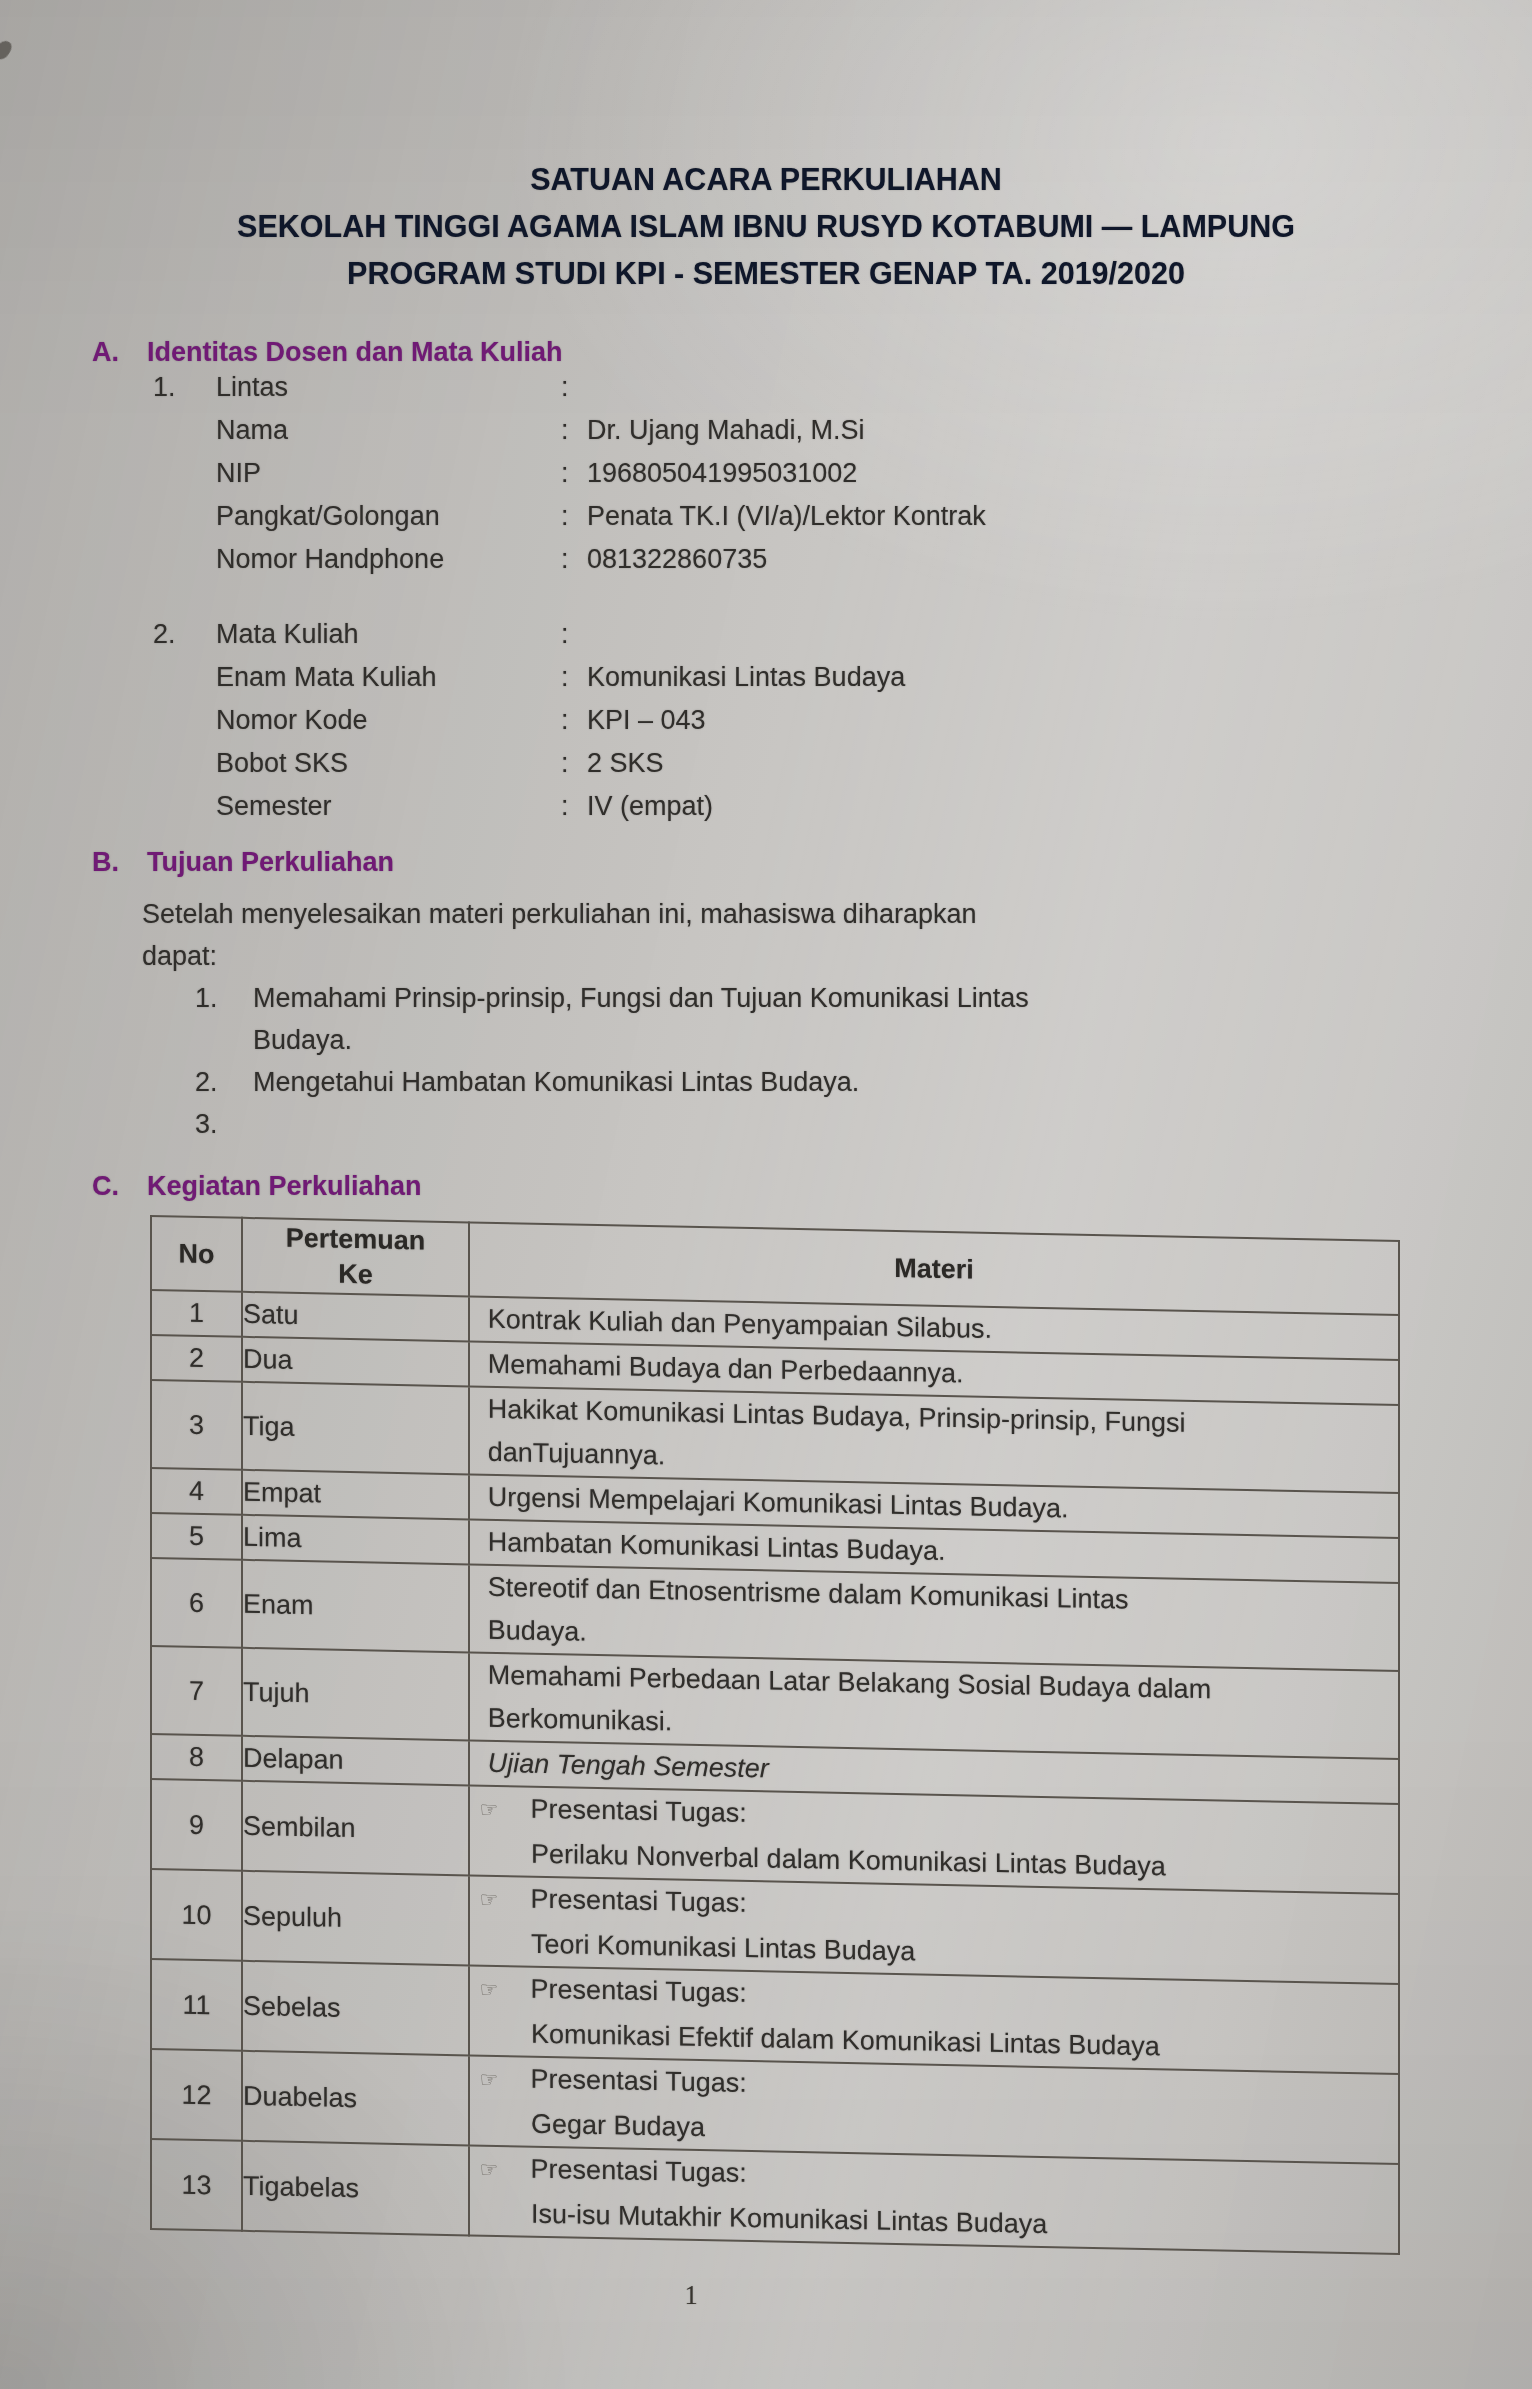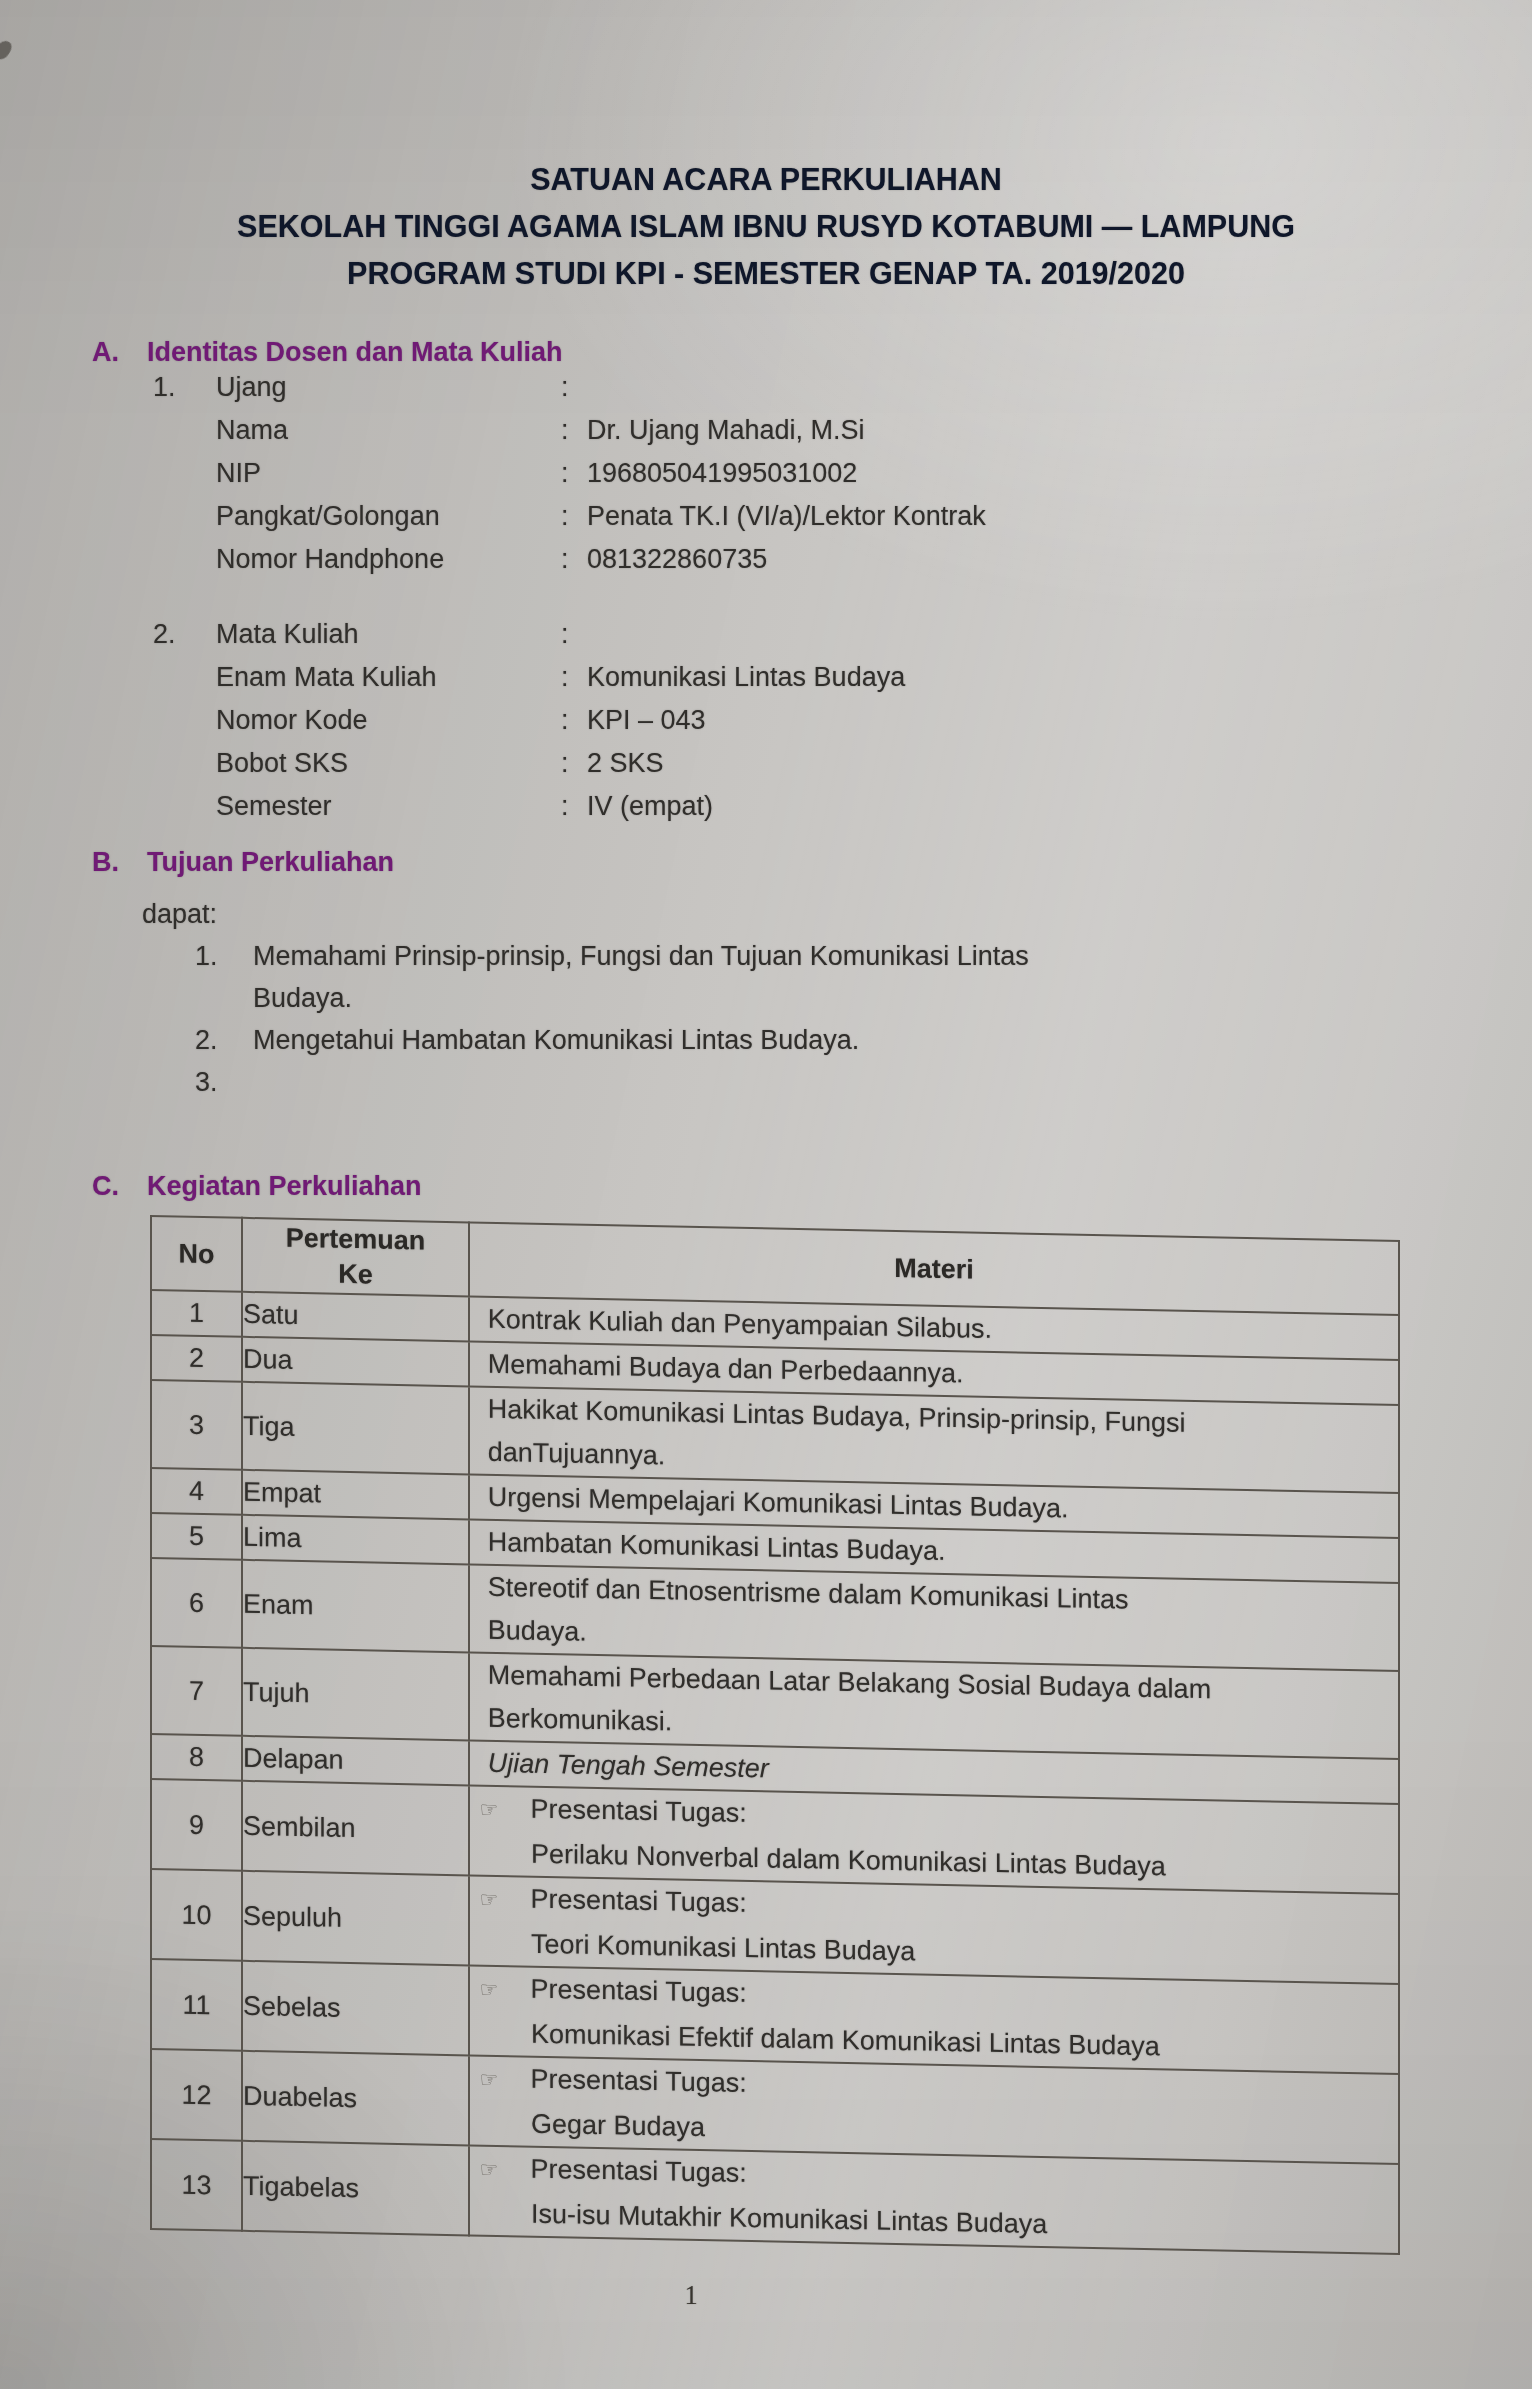--- a/index.html
+++ b/index.html
@@ -79,21 +79,21 @@
     <div>PROGRAM STUDI KPI - SEMESTER GENAP TA. 2019/2020</div>
   </div>
 
   <div class="t bold heading" style="left:92px;top:337px;">
     <span class="letter">A.</span><span>Identitas Dosen dan Mata Kuliah</span>
   </div>
 
   <div class="kv" style="top:366px;" id="dosen-rows">
       <div class="kv-row">
         <span class="kv-num">1.</span>
-        <span class="kv-label">Ujang</span>
+        <span class="kv-label">Lintas</span>
         <span class="kv-colon">:</span>
         <span class="kv-value"></span>
       </div>
       <div class="kv-row">
         <span class="kv-num"></span>
         <span class="kv-label">Nama</span>
         <span class="kv-colon">:</span>
         <span class="kv-value">Dr. Ujang Mahadi, M.Si</span>
       </div>
       <div class="kv-row">
@@ -147,20 +147,21 @@
         <span class="kv-colon">:</span>
         <span class="kv-value">IV (empat)</span>
       </div>
     </div>
 
   <div class="t bold heading" style="left:92px;top:847px;">
     <span class="letter">B.</span><span>Tujuan Perkuliahan</span>
   </div>
 
   <div class="b-lines" id="b-lines">
+      <div class="b-line">Setelah menyelesaikan materi perkuliahan ini, mahasiswa diharapkan</div>
       <div class="b-line">dapat:</div>
       <div class="b-line">
         <span class="b-num">1.</span>
         <span>Memahami Prinsip-prinsip, Fungsi dan Tujuan Komunikasi Lintas</span>
       </div>
       <div class="b-line b-cont">
         <span>Budaya.</span>
       </div>
       <div class="b-line">
         <span class="b-num">2.</span>

